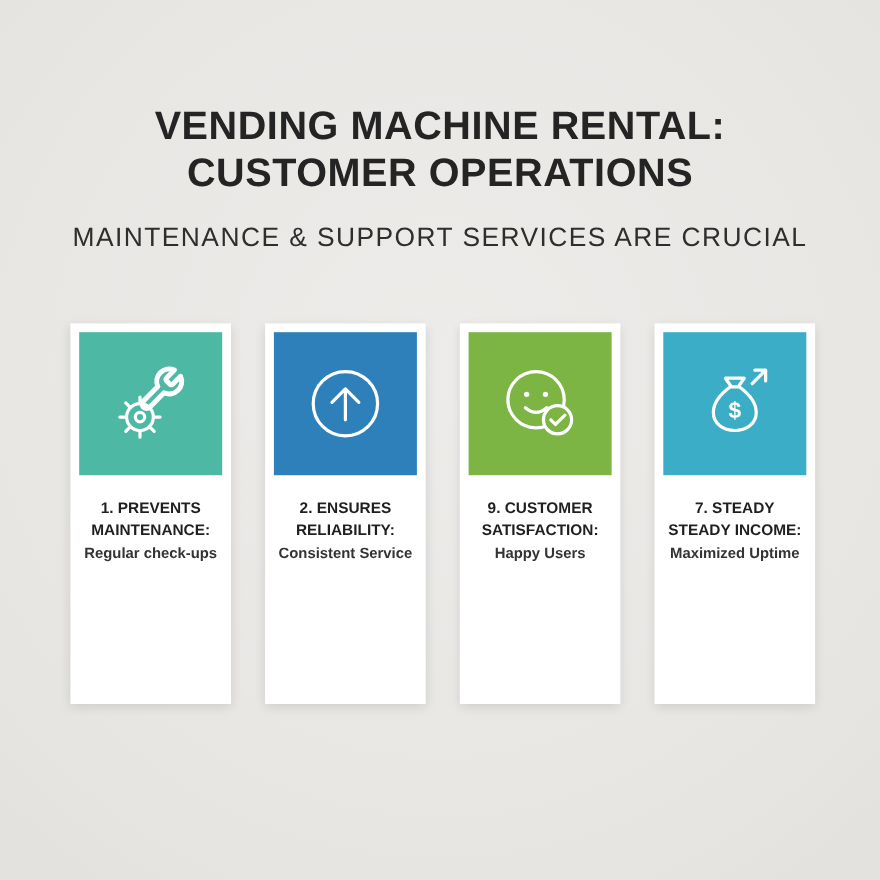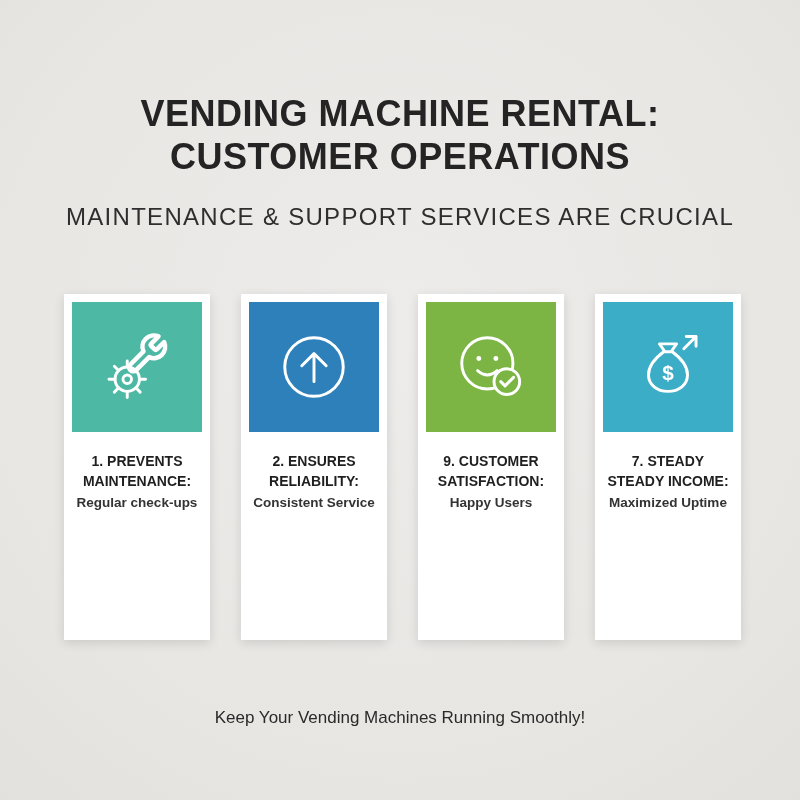--- a/index.html
+++ b/index.html
@@ -168,15 +168,14 @@
       </div>
       <div class="card-heading">
         <span>7. STEADY</span>
         <span>STEADY INCOME:</span>
       </div>
       <div class="card-subtext">Maximized Uptime</div>
     </div>
 
   </div>
 
-  <div class="footer">Keep Your Vending Machines Running Smoothly!</div>
 
 </div>
 
 </body></html>

